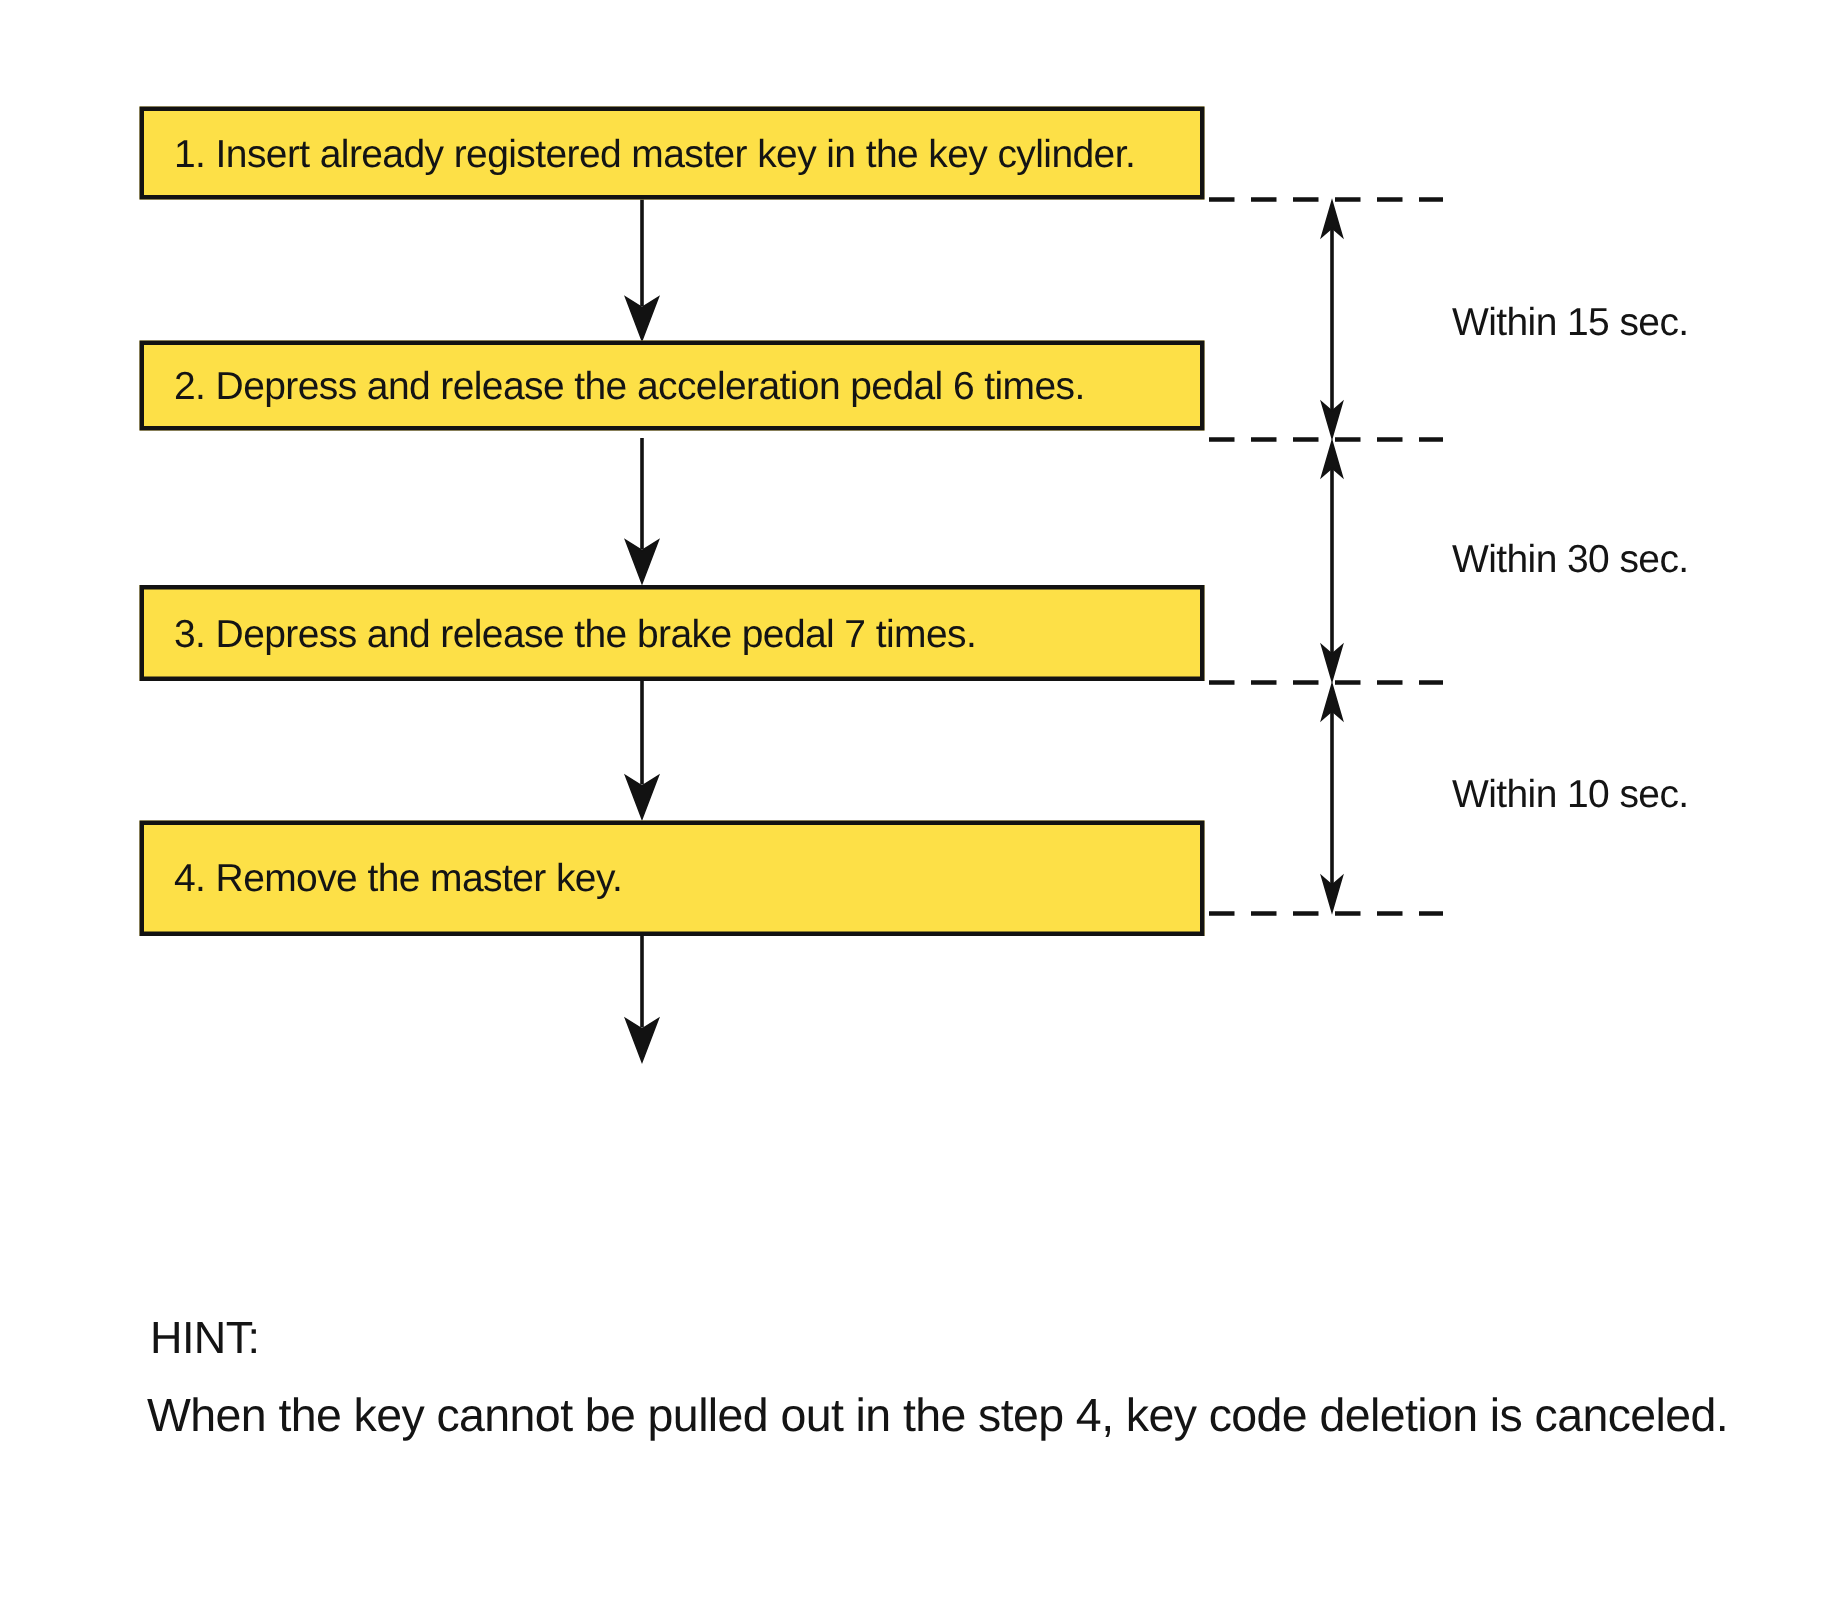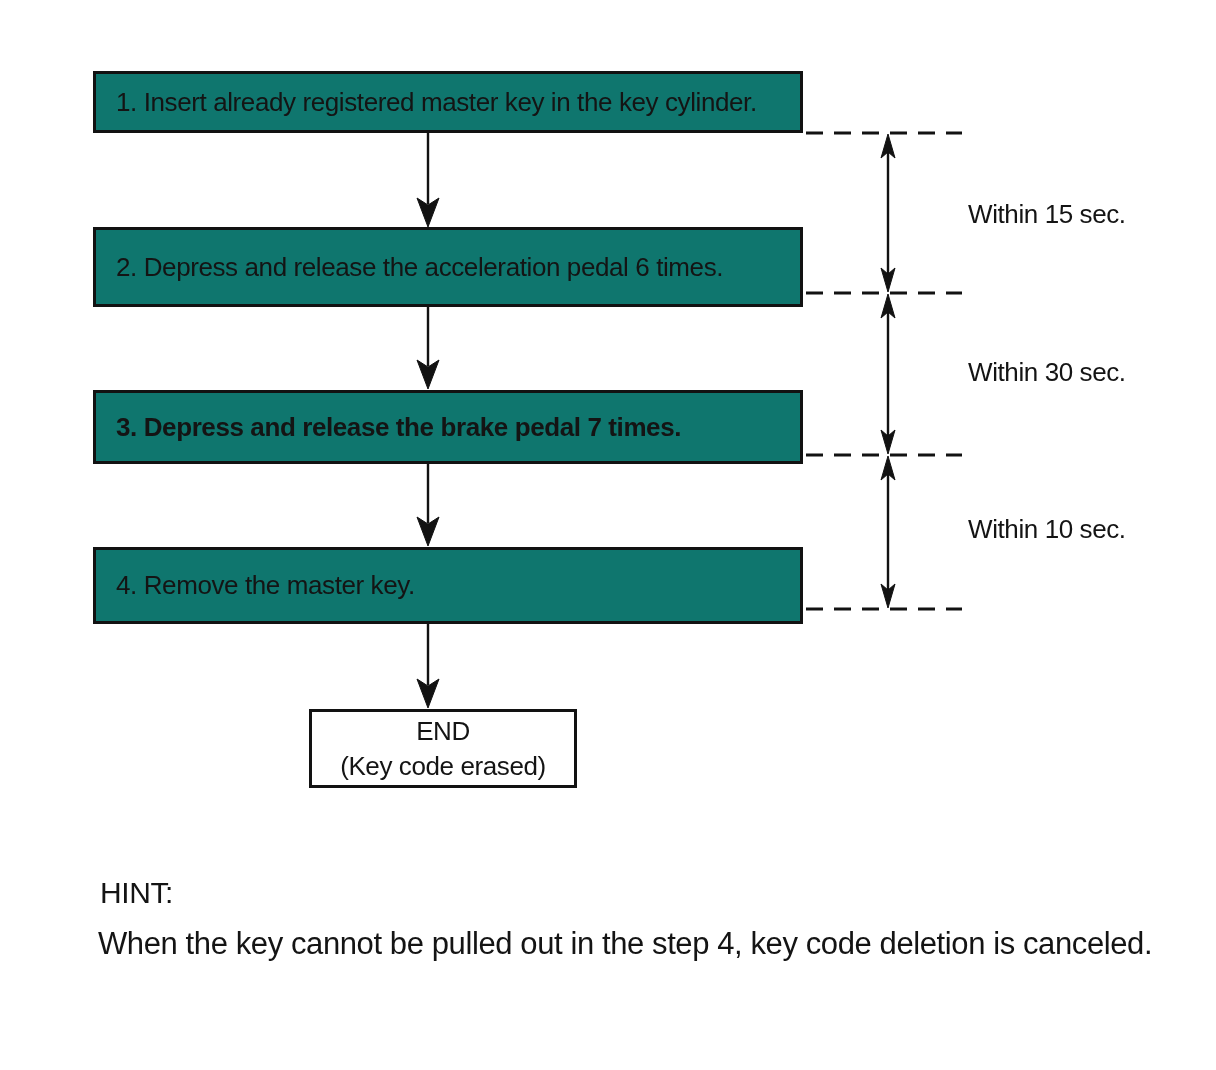--- a/index.html
+++ b/index.html
@@ -23,21 +23,21 @@
     width: 1216px;
     height: 1070px;
     pointer-events: none;
   }
   .step-box {
     position: absolute;
     left: 93px;
     width: 710px;
     box-sizing: border-box;
     border: 3px solid #121212;
-    background: #0f766e;
+    background: #fde047;
     display: flex;
     align-items: center;
   }
   .step-label {
     padding-left: 20px;
     font-size: 26px;
     letter-spacing: -0.4px;
     white-space: nowrap;
   }
   .end-box {
@@ -141,36 +141,32 @@
         <polygon points="888,456 881,480 888,474 895,480" stroke-width="1"></polygon>
         <polygon points="888,608 881,584 888,590 895,584" stroke-width="1"></polygon>
       </g>
     </g>
   </svg>
 
   <div class="step-box" style="top:71px; height:62px;">
     <span class="step-label">1. Insert already registered master key in the key cylinder.</span>
   </div>
 
-  <div class="step-box" style="top:227px; height:80px;">
+  <div class="step-box" style="top:227px; height:60px;">
     <span class="step-label">2. Depress and release the acceleration pedal 6 times.</span>
   </div>
 
-  <div class="step-box" style="top:390px; height:74px;font-weight:bold;">
+  <div class="step-box" style="top:390px; height:64px;">
     <span class="step-label">3. Depress and release the brake pedal 7 times.</span>
   </div>
 
   <div class="step-box" style="top:547px; height:77px;">
     <span class="step-label">4. Remove the master key.</span>
   </div>
 
-  <div class="end-box">
-    <div class="end-title">END</div>
-    <div class="end-subtitle">(Key code erased)</div>
-  </div>
 
   <div class="timing-label" style="top:199px;text-align:center;">Within 15 sec.</div>
   <div class="timing-label" style="top:357px;">Within 30 sec.</div>
   <div class="timing-label" style="top:514px;">Within 10 sec.</div>
 
   <div class="hint-heading">HINT:</div>
   <div class="hint-body">When the key cannot be pulled out in the step 4, key code deletion is canceled.</div>
 
 </div>
 

